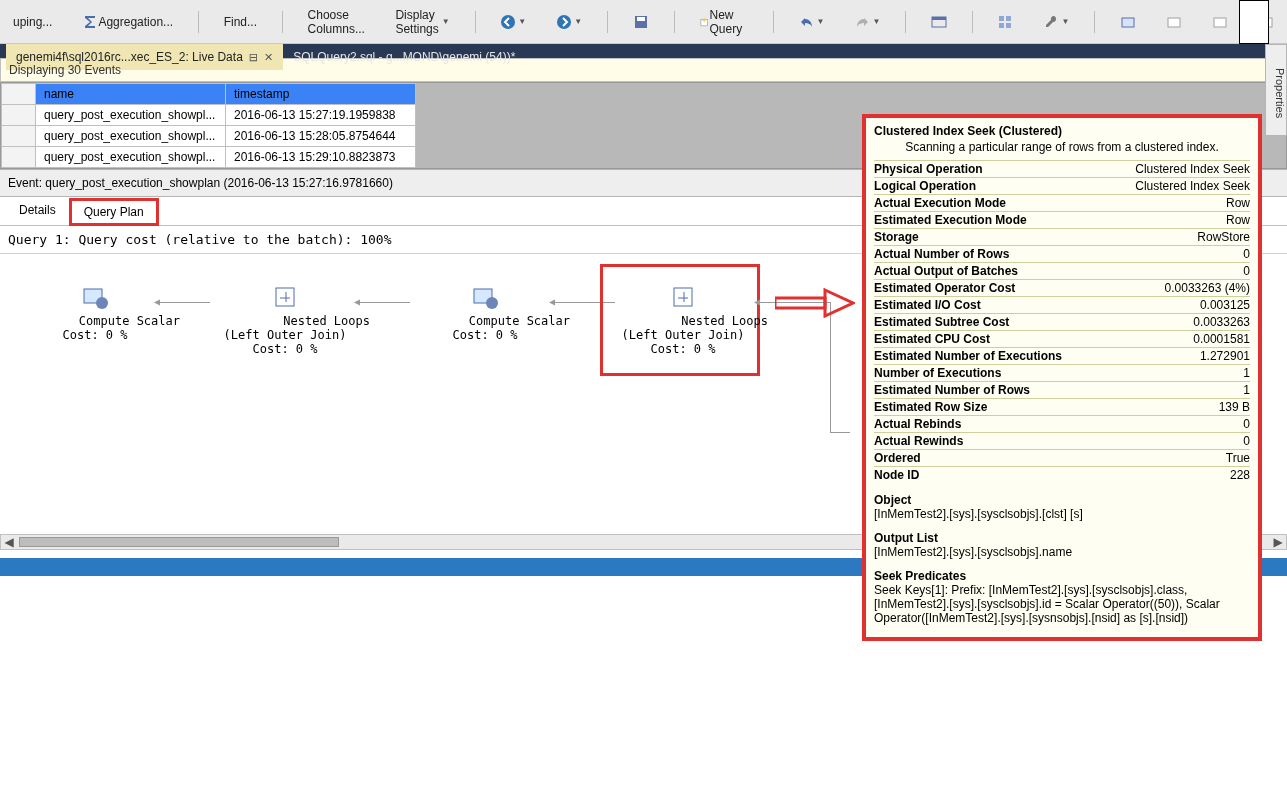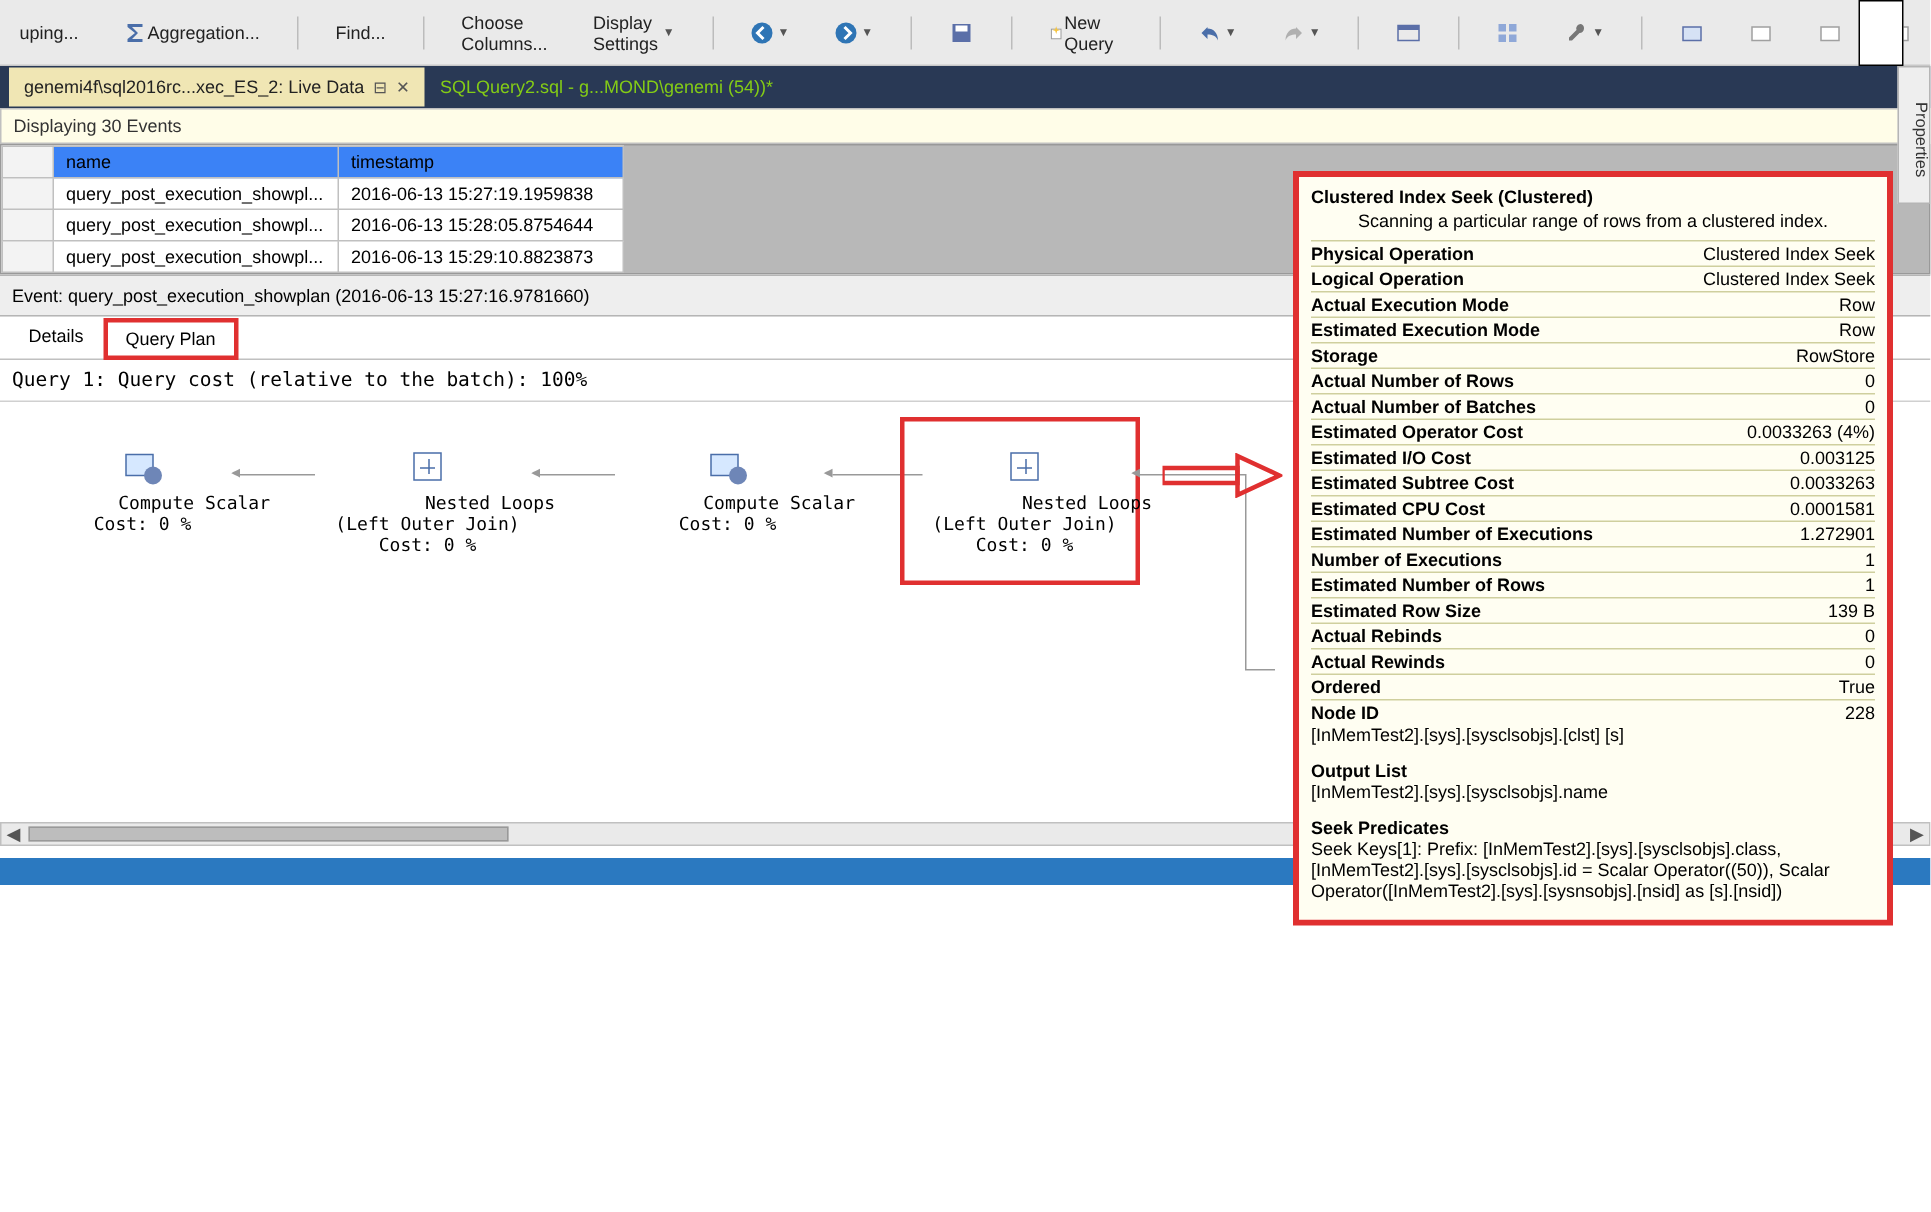--- a/index.html
+++ b/index.html
@@ -22,32 +22,32 @@
     gap: 16px;
     font-size: 12px;
     color: #222;
     position: relative;
   }
   .tb-sep { width:1px; height:22px; background:#bcbcbc; margin:0 2px; }
   .tb-btn { padding: 2px 6px; border: 1px solid transparent; cursor: default; display:inline-flex; align-items:center; }
   .tb-btn .drop { font-size:8px; margin-left:2px; color:#555; }
   .icon12 { width:16px; height:16px; display:inline-block; }
   .tab-bar {
-    height: 28px;
+    height: 14px;
     background: #293955;
     display: flex;
-    align-items: center;
+    align-items: flex-start;
     padding-left: 6px;
   }
   .tab {
     height: 26px;
     padding: 4px 10px;
     display: flex;
     align-items: center;
-    color: #84cc16;
+    color: #e5e5e5;
     font-size: 12px;
     cursor: pointer;
     gap: 6px;
   }
   .tab.active {
     background: #f0e6b4;
     color: #222;
   }
   .tab .pin, .tab .close { font-size:11px; color:#555; }
   .right-prop-tab {
@@ -417,21 +417,21 @@
         </div>
         <div class="tt-row">
           <span class="tt-label">Storage</span>
           <span>RowStore</span>
         </div>
         <div class="tt-row">
           <span class="tt-label">Actual Number of Rows</span>
           <span>0</span>
         </div>
         <div class="tt-row">
-          <span class="tt-label">Actual Number of Batches</span>
+          <span class="tt-label">Actual Output of Batches</span>
           <span>0</span>
         </div>
         <div class="tt-row">
           <span class="tt-label">Estimated Operator Cost</span>
           <span>0.0033263 (4%)</span>
         </div>
         <div class="tt-row">
           <span class="tt-label">Estimated I/O Cost</span>
           <span>0.003125</span>
         </div>
@@ -469,19 +469,20 @@
         </div>
         <div class="tt-row">
           <span class="tt-label">Ordered</span>
           <span>True</span>
         </div>
         <div class="tt-row">
           <span class="tt-label">Node ID</span>
           <span>228</span>
         </div>
       </div>
+    <div class="tt-sec">Object</div>
     <div class="tt-body">[InMemTest2].[sys].[sysclsobjs].[clst] [s]</div>
     <div class="tt-sec">Output List</div>
     <div class="tt-body">[InMemTest2].[sys].[sysclsobjs].name</div>
     <div class="tt-sec">Seek Predicates</div>
     <div class="tt-body">Seek Keys[1]: Prefix: [InMemTest2].[sys].[sysclsobjs].class, [InMemTest2].[sys].[sysclsobjs].id = Scalar Operator((50)), Scalar Operator([InMemTest2].[sys].[sysnsobjs].[nsid] as [s].[nsid])</div>
   </div>
 </div>
 
 </body></html>

